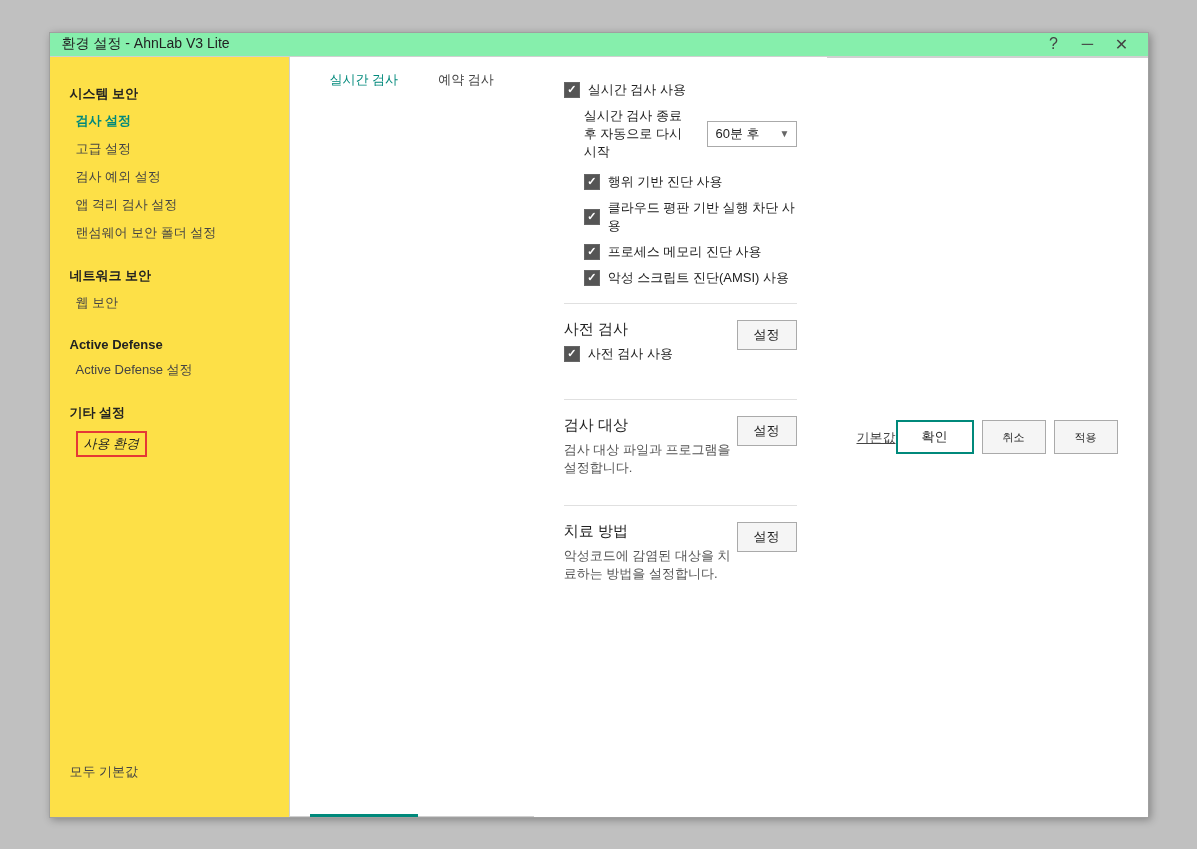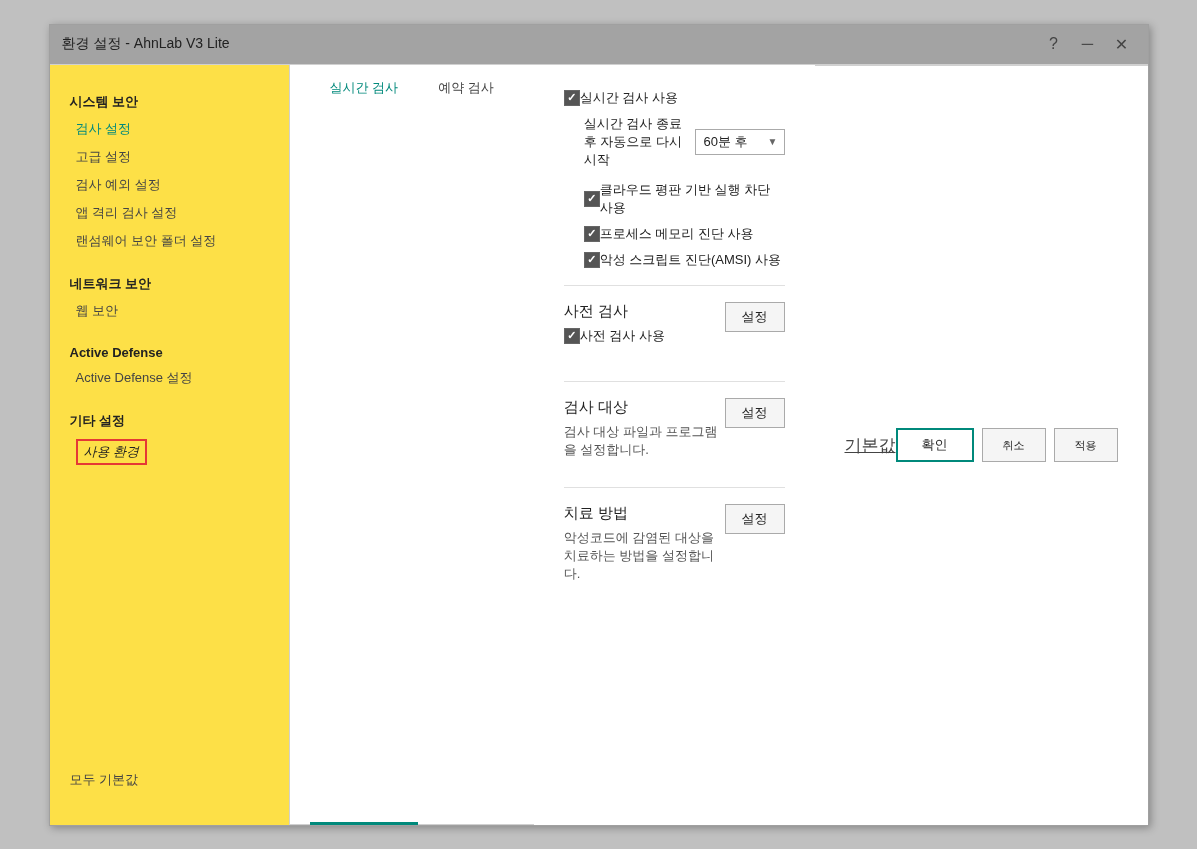--- a/index.html
+++ b/index.html
@@ -16,27 +16,27 @@
     .window {
       width: 1100px;
       background: #f0f0f0;
       border: 1px solid #a0a0a0;
       box-shadow: 2px 2px 8px rgba(0,0,0,0.3);
       display: flex;
       flex-direction: column;
     }
 
     .title-bar {
-      background: #a3a3a3;
+      background: #86efac;
       border-bottom: 1px solid #d0d0d0;
       display: flex;
       align-items: center;
       justify-content: space-between;
       padding: 8px 12px;
-      height: 40px;
+      height: 24px;
     }
 
     .title-bar-left {
       font-size: 14px;
       color: #222;
       font-weight: normal;
     }
 
     .title-bar-right {
       display: flex;
@@ -83,21 +83,21 @@
 
     .sidebar-item {
       font-size: 13px;
       color: #444;
       padding: 5px 20px 5px 26px;
       cursor: pointer;
     }
 
     .sidebar-item.active {
       color: #00897b;
-      font-weight: normal;
+      font-weight: bold;
     }
 
     .sidebar-item-selected-wrapper {
       padding: 5px 20px 5px 26px;
     }
 
     .selected-box {
       display: inline-block;
       border: 2px solid #e53935;
       padding: 2px 6px;
@@ -151,20 +151,21 @@
 
     .content-area {
       flex: 1;
       padding: 24px 30px;
     }
 
     
     .checkbox-row {
       display: flex;
       align-items: center;
+      gap: 8px;
       margin-bottom: 8px;
       font-size: 13px;
       color: #222;
     }
 
     .checkbox-row.indent {
       margin-left: 20px;
     }
 
     .cb {
@@ -259,21 +260,21 @@
     .bottom-bar {
       border-top: 1px solid #d0d0d0;
       padding: 14px 30px;
       display: flex;
       align-items: center;
       justify-content: space-between;
       background: #fff;
     }
 
     .bottom-left a {
-      font-size: 17px;
+      font-size: 13px;
       color: #444;
       text-decoration: underline;
       cursor: pointer;
       margin-top: 36px;
     }
 
     .bottom-right {
       display: flex;
       gap: 8px;
     }
@@ -360,20 +361,24 @@
         </div>
 
         <div class="restart-row">
           <span>실시간 검사 종료 후 자동으로 다시 시작</span>
           <div class="dropdown">
             <span>60분 후</span>
             <span class="dropdown-arrow">▼</span>
           </div>
         </div>
 
+        <div class="checkbox-row indent">
+          <div class="cb"></div>
+          <span>행위 기반 진단 사용</span>
+        </div>
         <div class="checkbox-row indent">
           <div class="cb"></div>
           <span>클라우드 평판 기반 실행 차단 사용</span>
         </div>
         <div class="checkbox-row indent">
           <div class="cb"></div>
           <span>프로세스 메모리 진단 사용</span>
         </div>
         <div class="checkbox-row indent">
           <div class="cb"></div>

